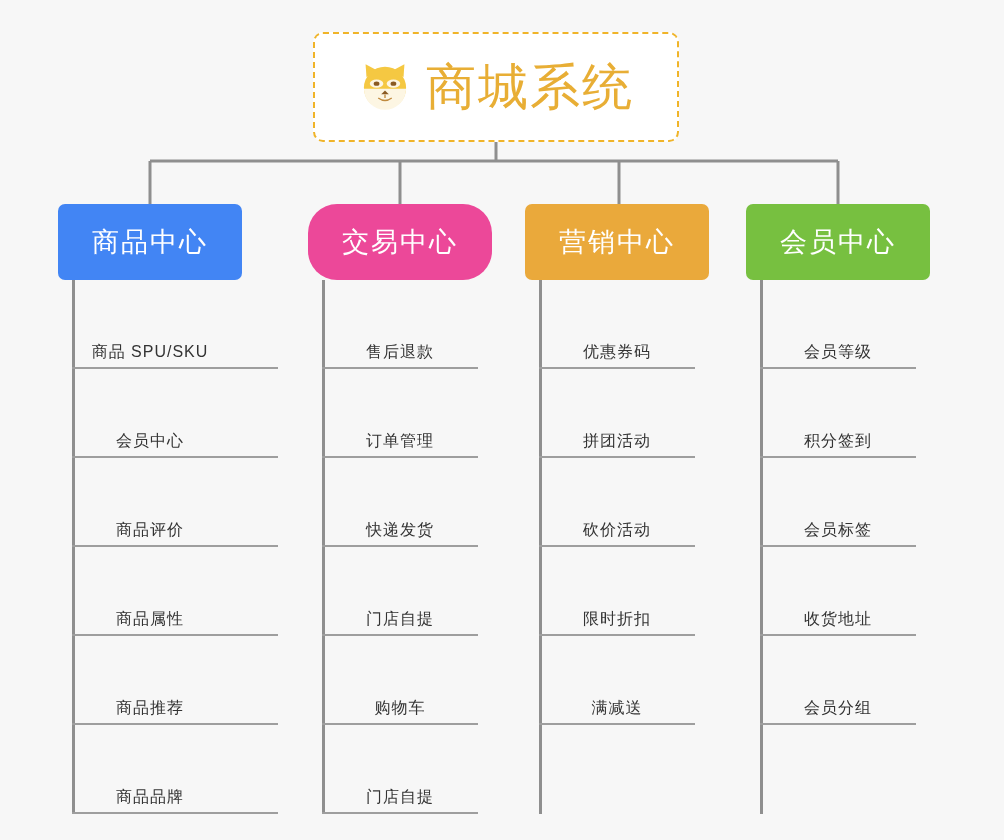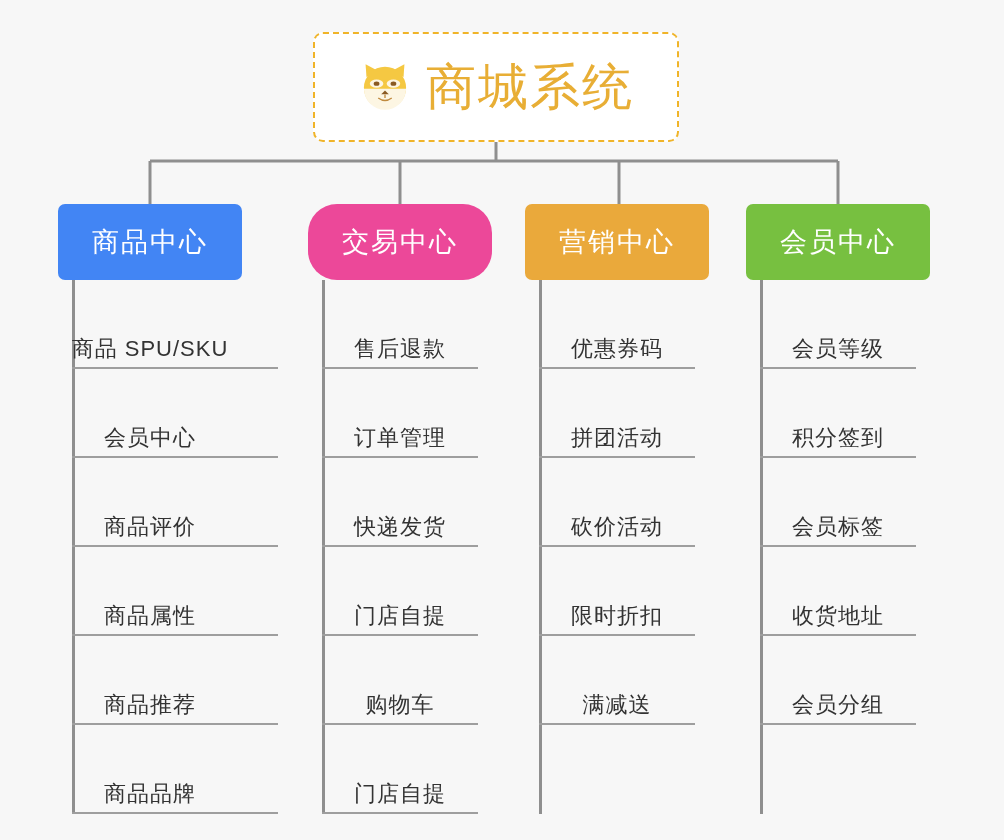--- a/index.html
+++ b/index.html
@@ -88,21 +88,21 @@
   }
   .leaf-item {
     position: relative;
     height: 89px;
     display: flex;
     align-items: flex-end;
     justify-content: center;
     box-sizing: border-box;
   }
   .leaf-label {
-    font-size: 22px;
+    font-size: 16px;
     color: #333333;
     line-height: 1;
     padding-bottom: 9px;
     white-space: nowrap;
     letter-spacing: 1px;
   }
   .leaf-underline {
     position: absolute;
     left: 0;
     bottom: 0;

